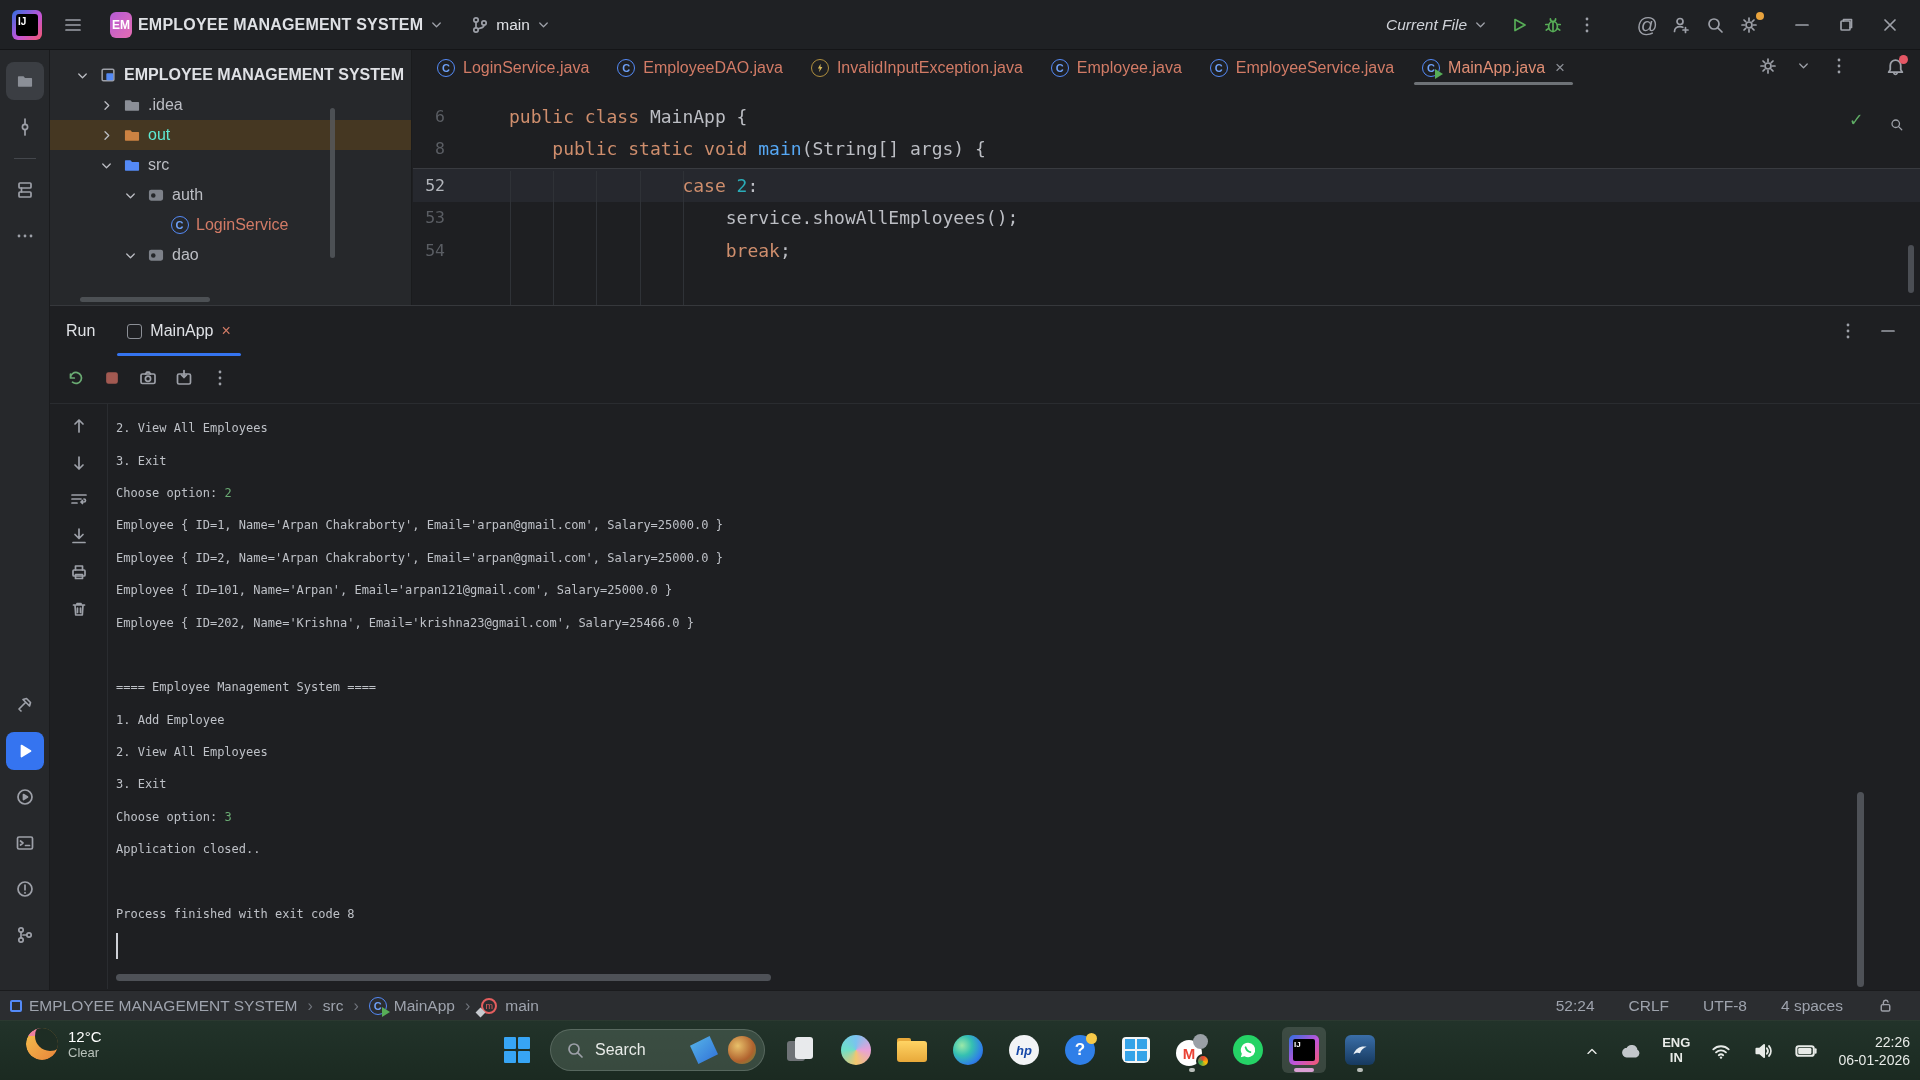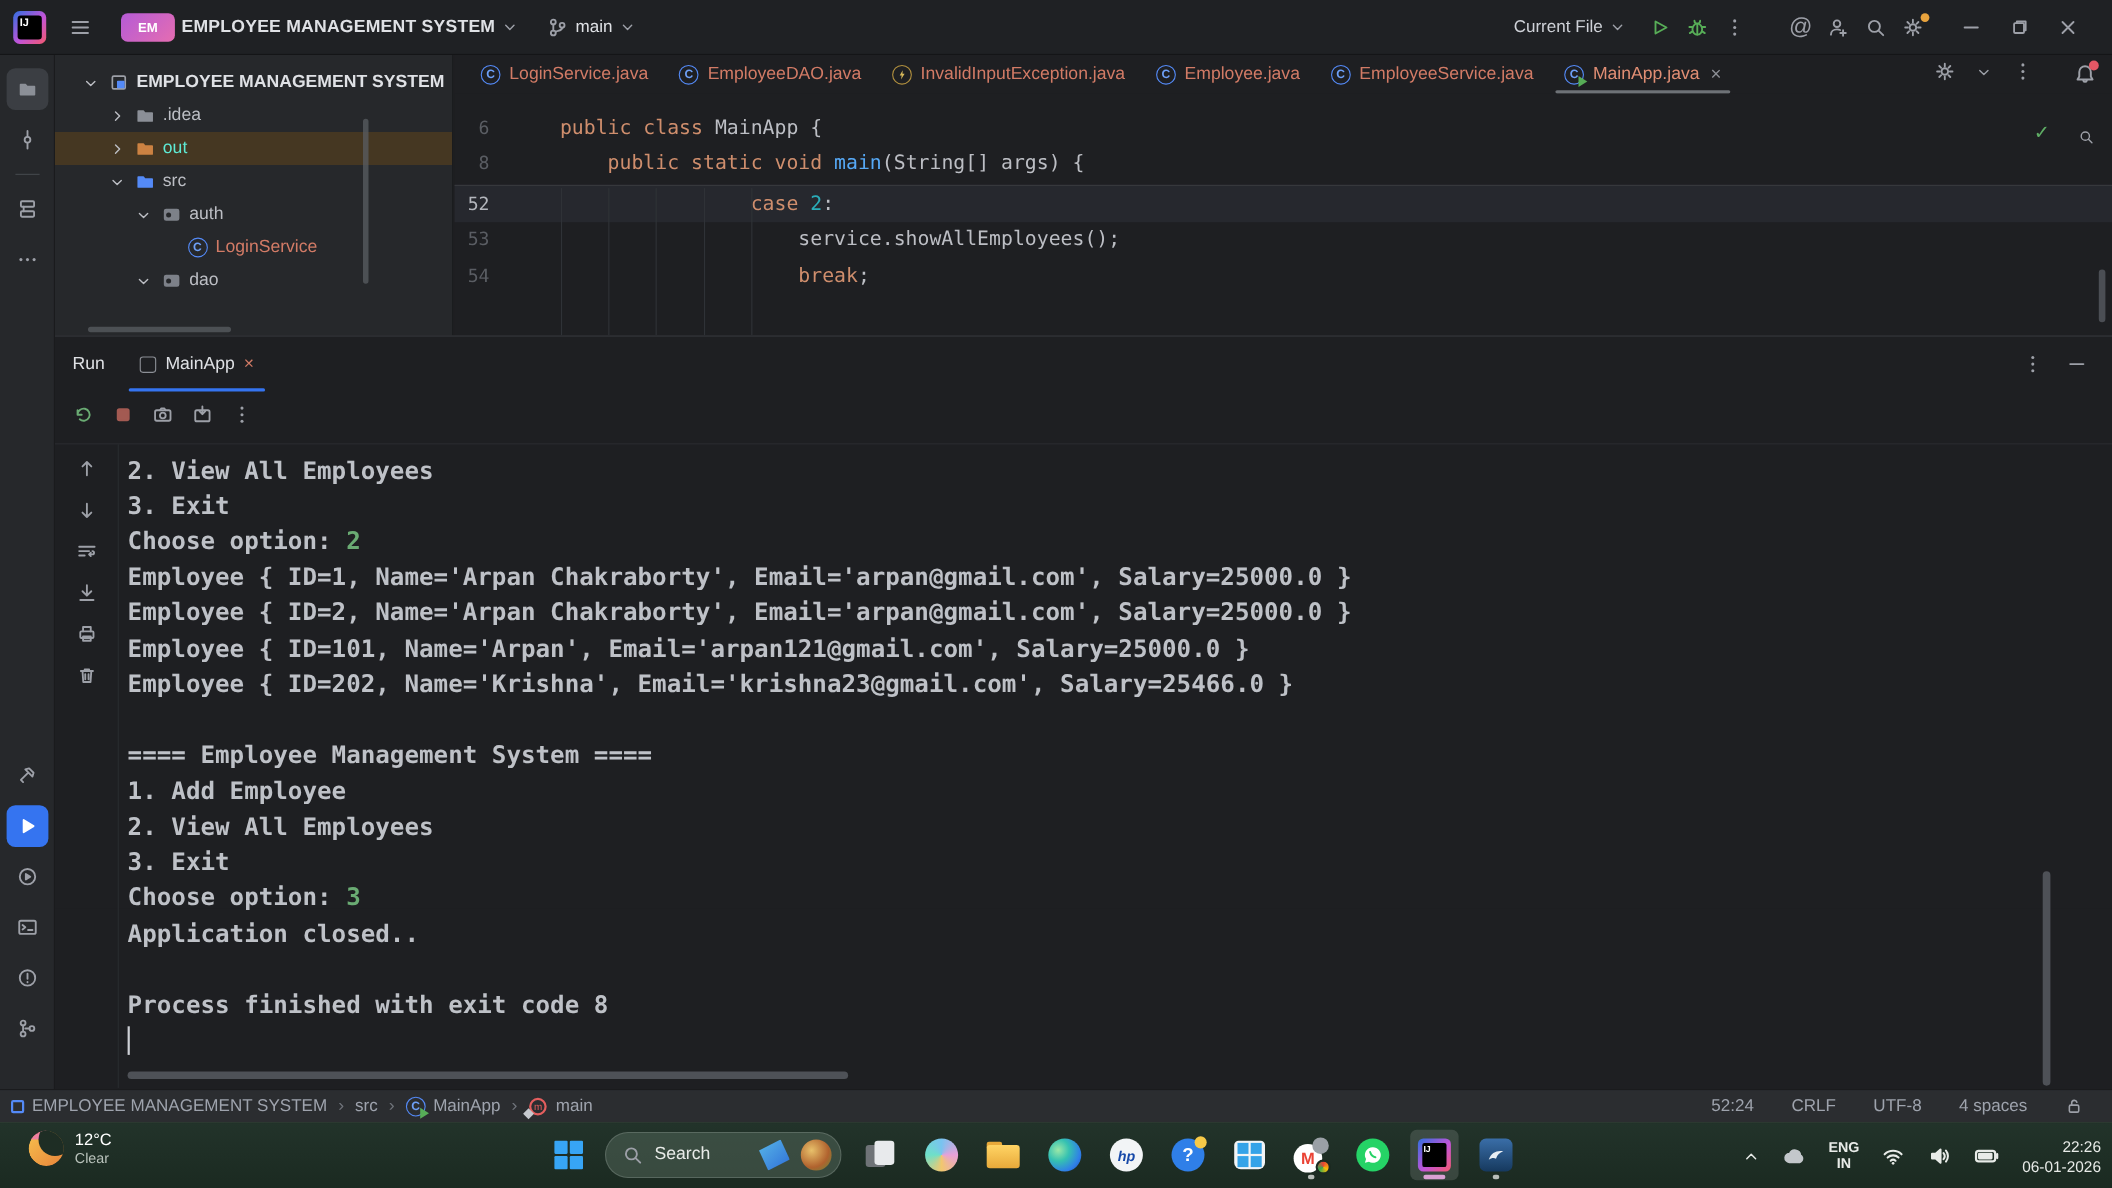--- a/index.html
+++ b/index.html
@@ -13,24 +13,24 @@
   
   .titlebar { position:absolute; top:0; left:0; width:1920px; height:50px; background:#1f2124;
     border-bottom:1px solid #141517; display:flex; align-items:center; color:#dfe1e5; }
   .tb-left { display:flex; align-items:center; gap:14px; padding-left:12px; }
   .ide-logo { width:30px; height:30px; border-radius:6px;
     background:linear-gradient(135deg,#2f6fe0 0%,#c254d8 55%,#f4596d 100%); position:relative; }
   .ide-logo::after { content:"IJ"; position:absolute; inset:4px; background:#000; border-radius:3px;
     color:#fff; font-size:10px; font-weight:bold; display:flex; align-items:flex-start; justify-content:flex-start; padding:2px; }
   .tb-btn { height:34px; min-width:34px; border-radius:6px; display:flex; align-items:center;
     justify-content:center; gap:6px; padding:0 6px; }
-  .em-badge { width:49px; height:26px; border-radius:6px; background:linear-gradient(135deg,#b55bd6,#e56db1);
+  .em-badge { width:22px; height:26px; border-radius:6px; background:linear-gradient(135deg,#b55bd6,#e56db1);
     color:#fff; font-size:12px; font-weight:bold; display:flex; align-items:center; justify-content:center; }
   .proj-name { font-size:16px; font-weight:600; letter-spacing:.2px; }
-  .tb-right { margin-left:auto; display:flex; align-items:center; padding-right:18px; }
+  .tb-right { margin-left:auto; display:flex; align-items:center; padding-right:8px;font-style:italic; }
   .runcfg { font-size:15.5px; color:#cfd2d8; display:flex; gap:6px; align-items:center; margin-right:14px; }
   .tb-gap { width:26px; }
   .dot-badge { position:relative; }
   .dot-badge::after { content:""; position:absolute; top:4px; right:2px; width:8px; height:8px;
     border-radius:50%; background:#e8a33d; }
   .win-ctl { width:44px; height:50px; display:flex; align-items:center; justify-content:center; }
 
   
   .workspace { position:absolute; top:50px; left:0; width:1920px; height:940px; }
 
@@ -90,21 +90,21 @@
   .run-title { padding:0 18px 0 16px; }
   .run-tab { height:50px; display:flex; align-items:center; gap:8px; padding:0 14px; position:relative; }
   .run-tab::after { content:""; position:absolute; left:4px; right:4px; bottom:0; height:3px;
     background:#3574f0; border-radius:2px; }
   .run-header-right { margin-left:auto; display:flex; gap:20px; padding-right:22px; }
   .run-toolbar { height:48px; display:flex; align-items:center; gap:16px; padding-left:16px;
     border-bottom:1px solid #2a2c30; }
   .console { position:relative; height:585px; }
   .cgutter { position:absolute; left:0; top:0; width:58px; height:585px; border-right:1px solid #2a2c30;
     display:flex; flex-direction:column; align-items:center; padding-top:12px; gap:12.5px; }
-  .cbody { position:absolute; left:66px; top:0; right:70px; padding-top:8px; font-size:22px; color:#bec1c7;font-weight:bold; }
+  .cbody { position:absolute; left:66px; top:0; right:70px; padding-top:8px; font-size:12px; color:#bec1c7; }
   .cline { height:32.4px; white-space:pre; display:flex; align-items:center; }
   .caret { width:2px; height:26px; background:#ced0d6; }
   .con-hscroll { position:absolute; left:66px; bottom:8px; width:655px; height:7px; background:#4e5157; border-radius:4px; }
   .con-vscroll { position:absolute; right:56px; bottom:2px; width:7px; height:195px; background:#4e5157; border-radius:4px; }
 
   
   .statusbar { position:absolute; left:0; top:990px; width:1920px; height:30px; background:#2b2d30;
     border-top:1px solid #1a1b1d; display:flex; align-items:center; font-size:15.5px; color:#9ea3ad; }
   .crumbs { display:flex; align-items:center; gap:10px; padding-left:10px; }
   .crumb { display:flex; align-items:center; gap:7px; }

